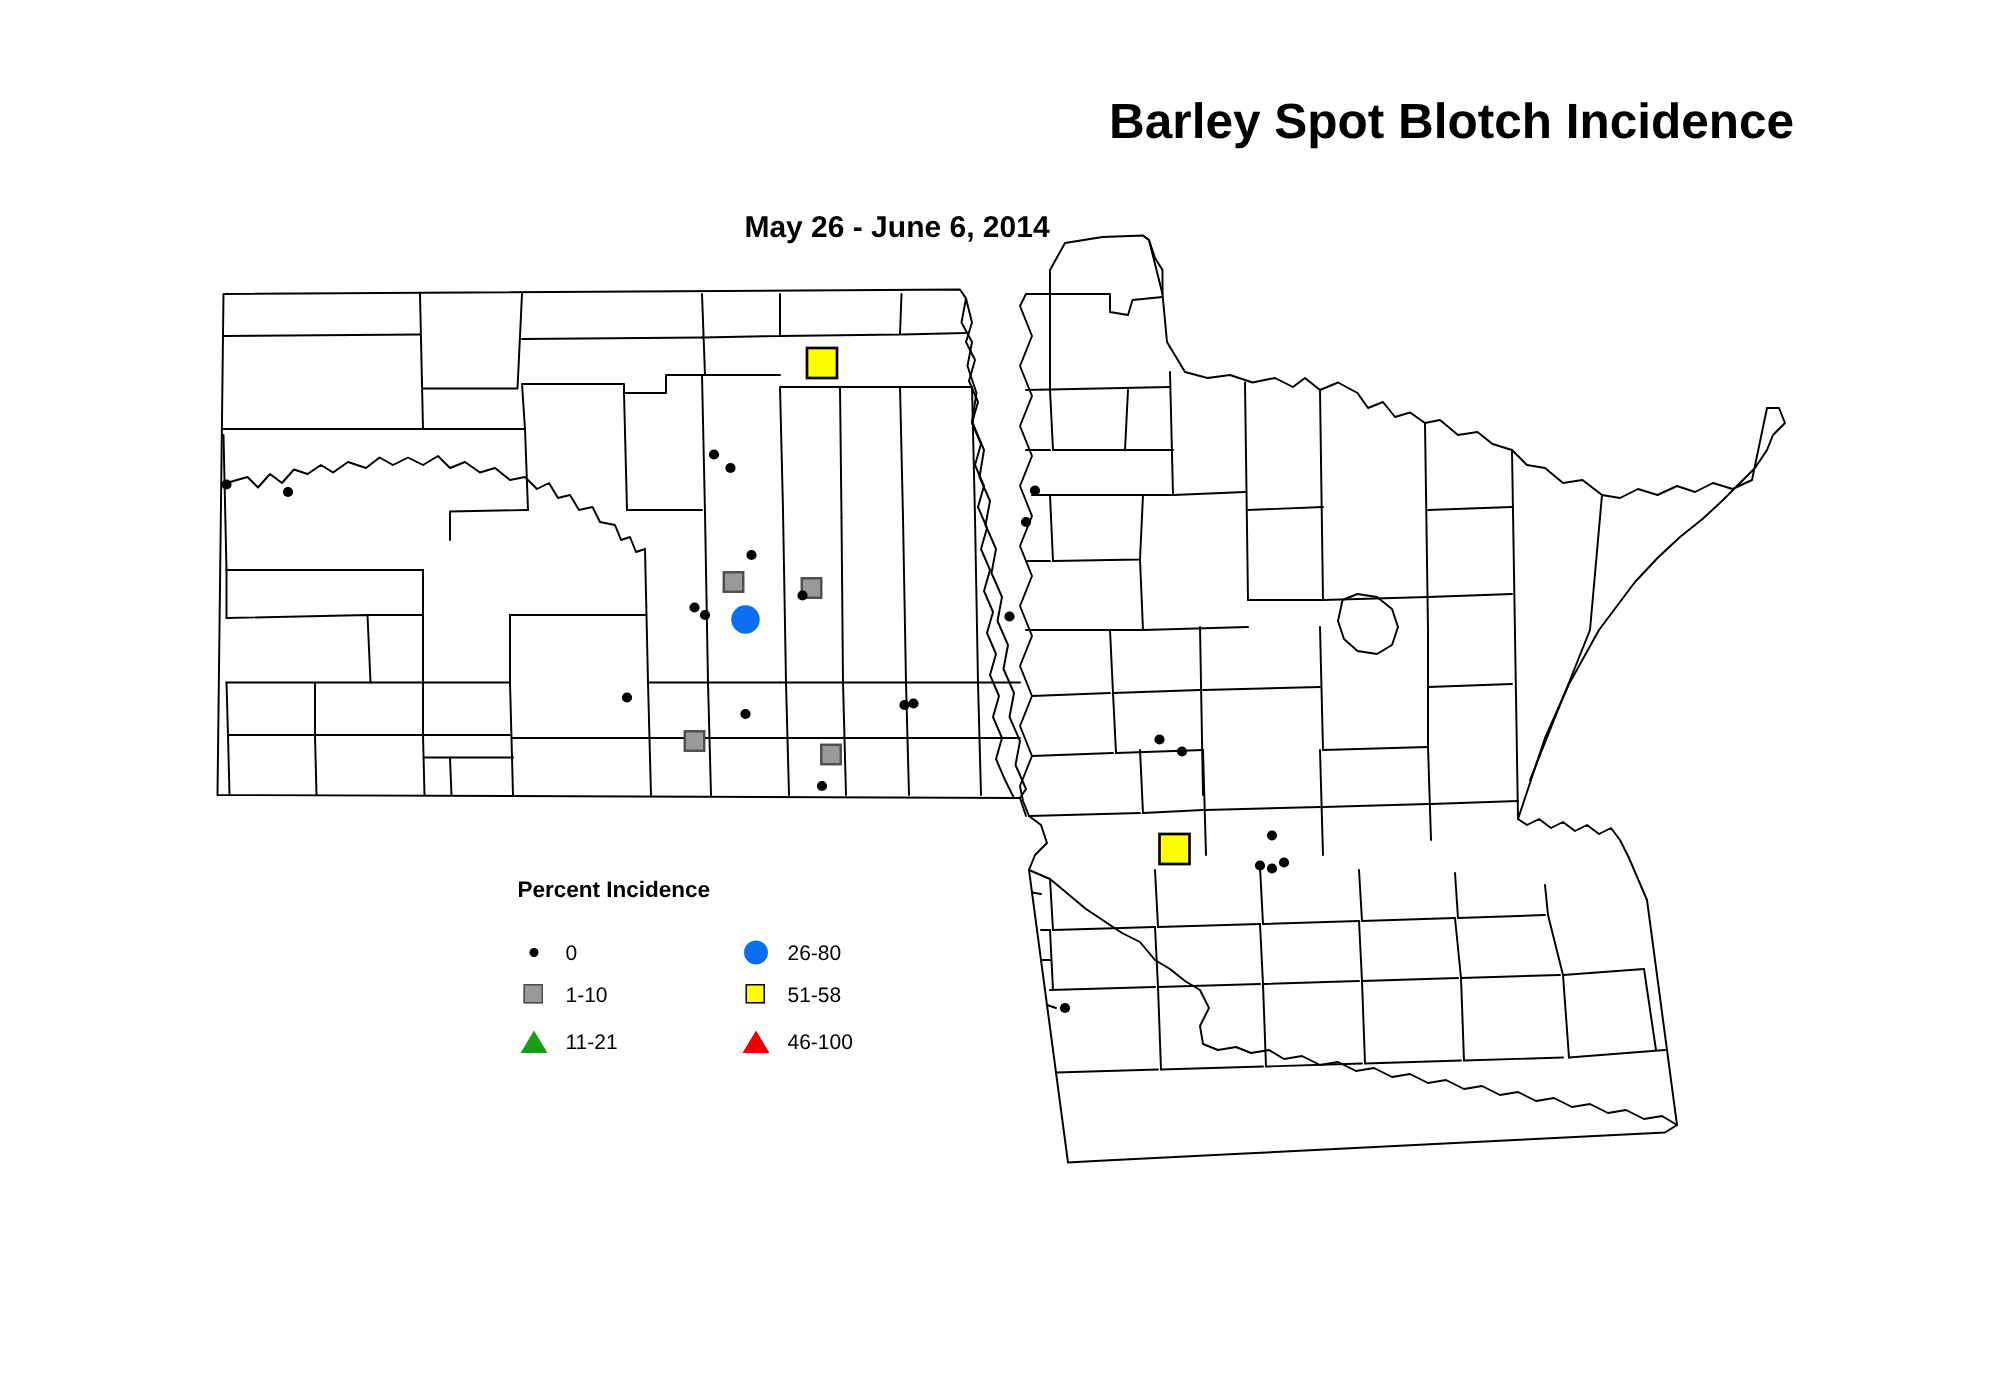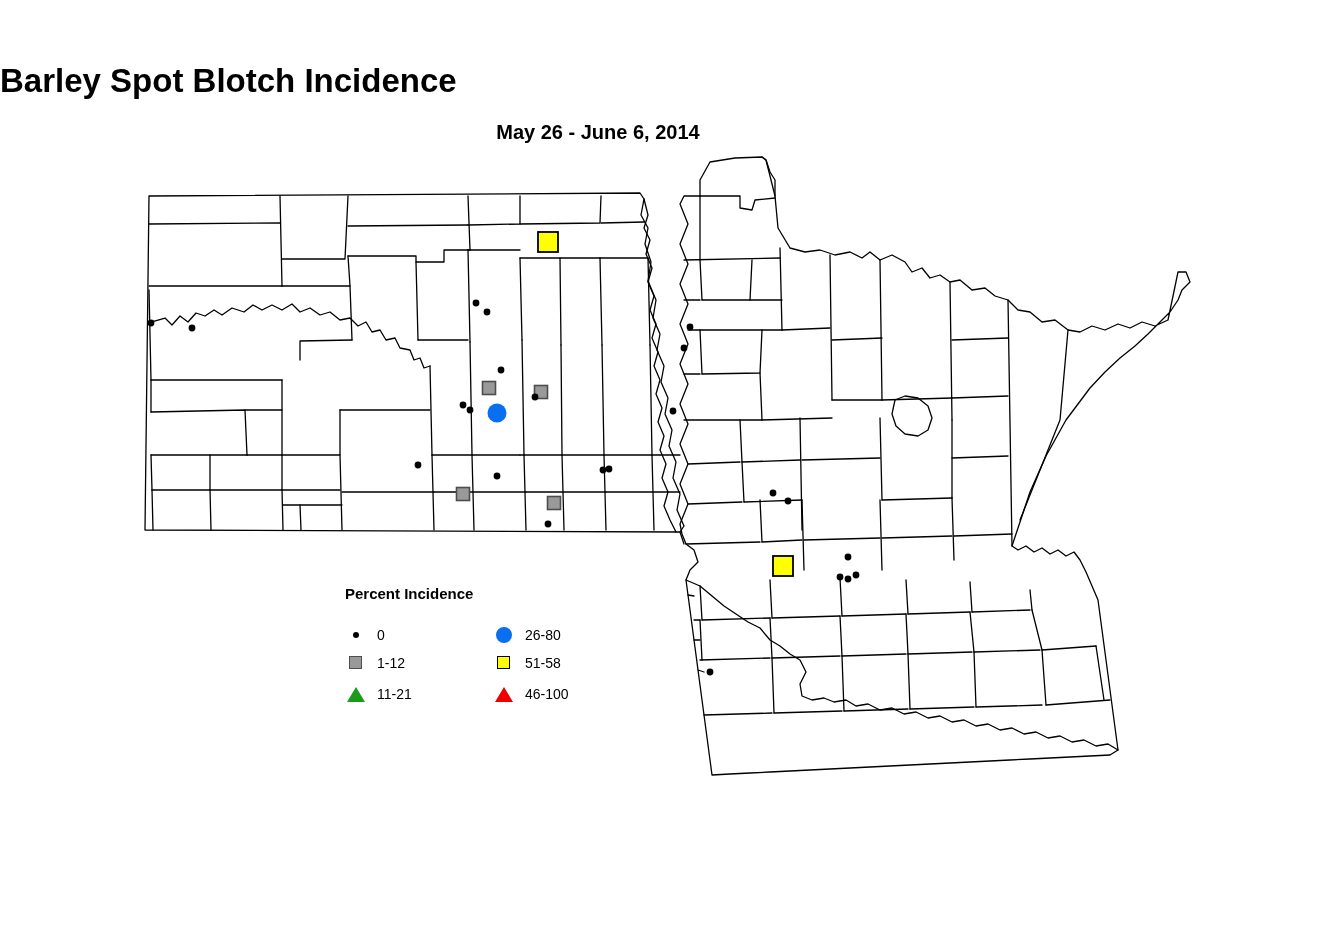--- a/index.html
+++ b/index.html
@@ -13,29 +13,29 @@
     height: 926px;
     background: #ffffff;
     font-family: "Liberation Sans", sans-serif;
     overflow: hidden;
   }
   #title {
     position: absolute;
     top: 62px;
     left: 0;
     width: 1196px;
-    text-align: left;
+    text-align: right;
     font-size: 33px;
     font-weight: bold;
     color: #000000;
     letter-spacing: 0px;
   }
   #subtitle {
     position: absolute;
-    top: 121px;
+    top: 141px;
     left: 0;
     width: 1196px;
     text-align: center;
     font-size: 20px;
     font-weight: bold;
     color: #000000;
   }
   #map-svg {
     position: absolute;
     top: 0;
@@ -348,21 +348,21 @@
         <div class="legend-entry" style="left: 0px; top: 40px;">
           <span class="sym-wrap">
             <span class="sym-dot"></span>
           </span>
           <span class="legend-label">0</span>
         </div>
         <div class="legend-entry" style="left: 0px; top: 68px;">
           <span class="sym-wrap">
             <span class="sym-square gray"></span>
           </span>
-          <span class="legend-label">1-12</span>
+          <span class="legend-label">1-10</span>
         </div>
         <div class="legend-entry" style="left: 0px; top: 99px;">
           <span class="sym-wrap">
             <span class="sym-tri green"></span>
           </span>
           <span class="legend-label">11-21</span>
         </div>
         <div class="legend-entry" style="left: 148px; top: 40px;">
           <span class="sym-wrap">
             <span class="sym-circle"></span>

